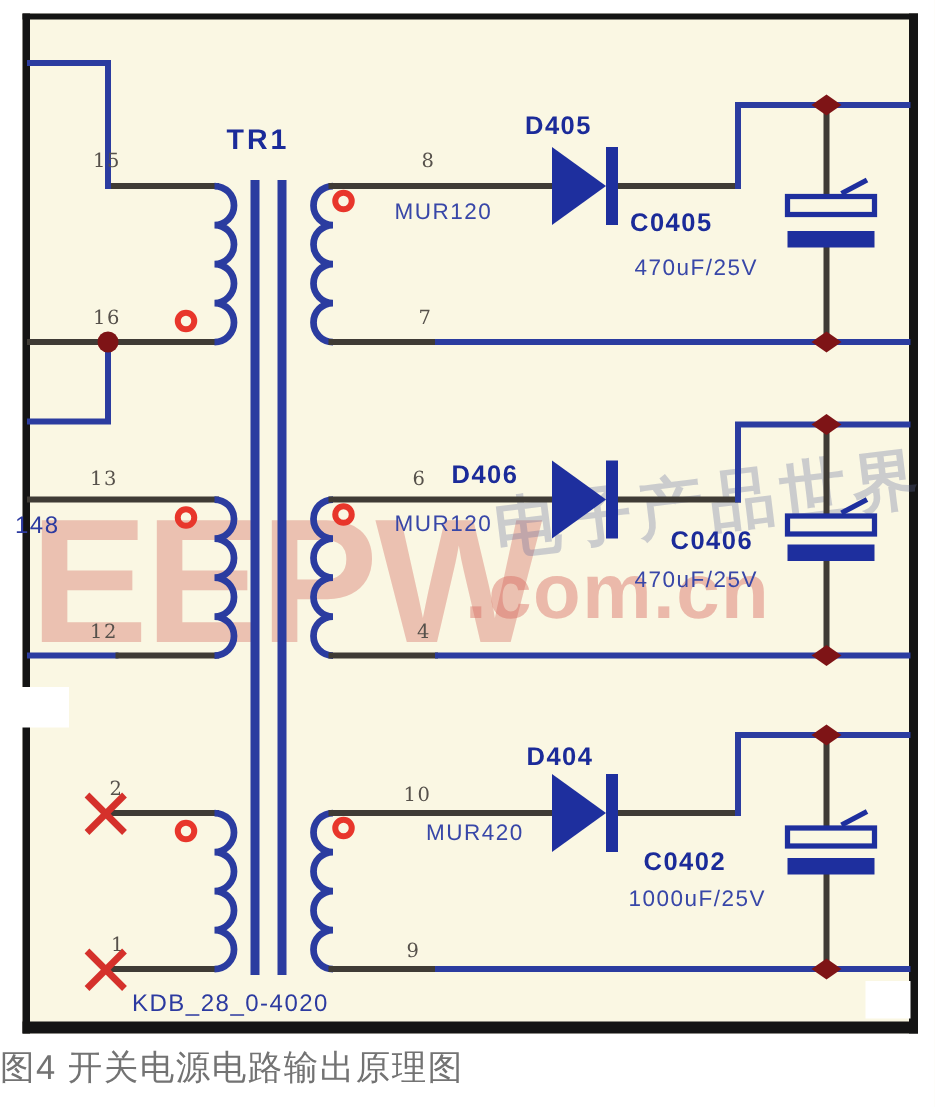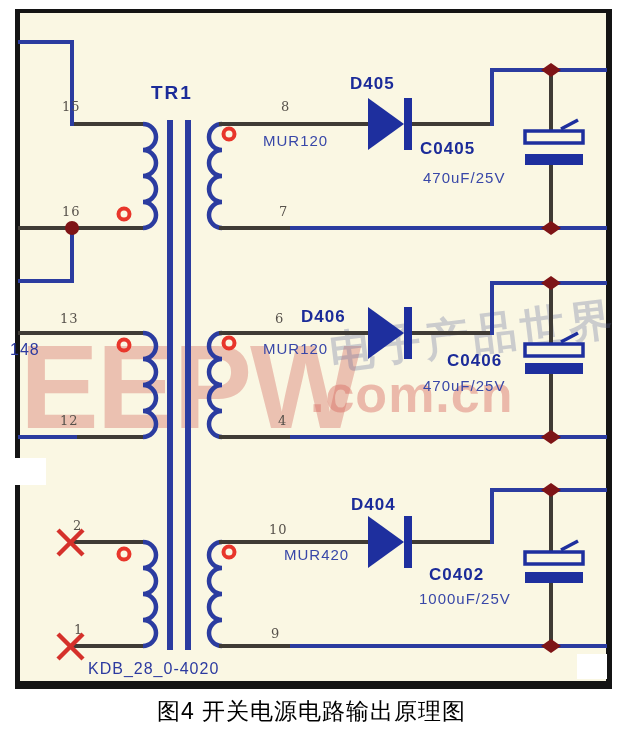--- a/index.html
+++ b/index.html
@@ -1,19 +1,19 @@
 <!DOCTYPE html>
 <html><head>
 <meta charset="utf-8">
 <style>
   html,body{margin:0;padding:0;background:#ffffff;}
   .stage{position:relative;width:623px;height:738px;background:#ffffff;overflow:hidden;
          font-family:"Liberation Sans",sans-serif;}
-  .caption{position:absolute;left:0;top:696px;width:623px;text-align:center;
-           font-size:23px;letter-spacing:1px;color:#000000;
+  .caption{position:absolute;left:0;top:696px;width:623px;text-align:left;
+           font-size:23px;letter-spacing:1px;color:#737373;
            font-family:"Liberation Sans",sans-serif;}
   svg text{font-family:"Liberation Sans",sans-serif;}
   text.pin{font-family:"DejaVu Serif",serif;font-size:13px;fill:#56514b;letter-spacing:1px;}
   text.ref{font-size:17px;font-weight:bold;fill:#1b2b99;letter-spacing:1px;}
   text.val{font-size:15px;fill:#3847a8;letter-spacing:1px;}
   text.netlbl{font-size:15px;fill:#2c3aa0;letter-spacing:1px;}
   text.wm-brand{font-size:118px;font-weight:bold;fill:rgba(205,80,70,0.32);letter-spacing:-2px;}
   text.wm-domain{font-size:52px;font-weight:bold;fill:rgba(215,100,90,0.42);letter-spacing:1px;}
   text.wm-cjk{font-size:44px;font-weight:bold;fill:rgba(95,105,155,0.30);letter-spacing:4px;}
 </style>

